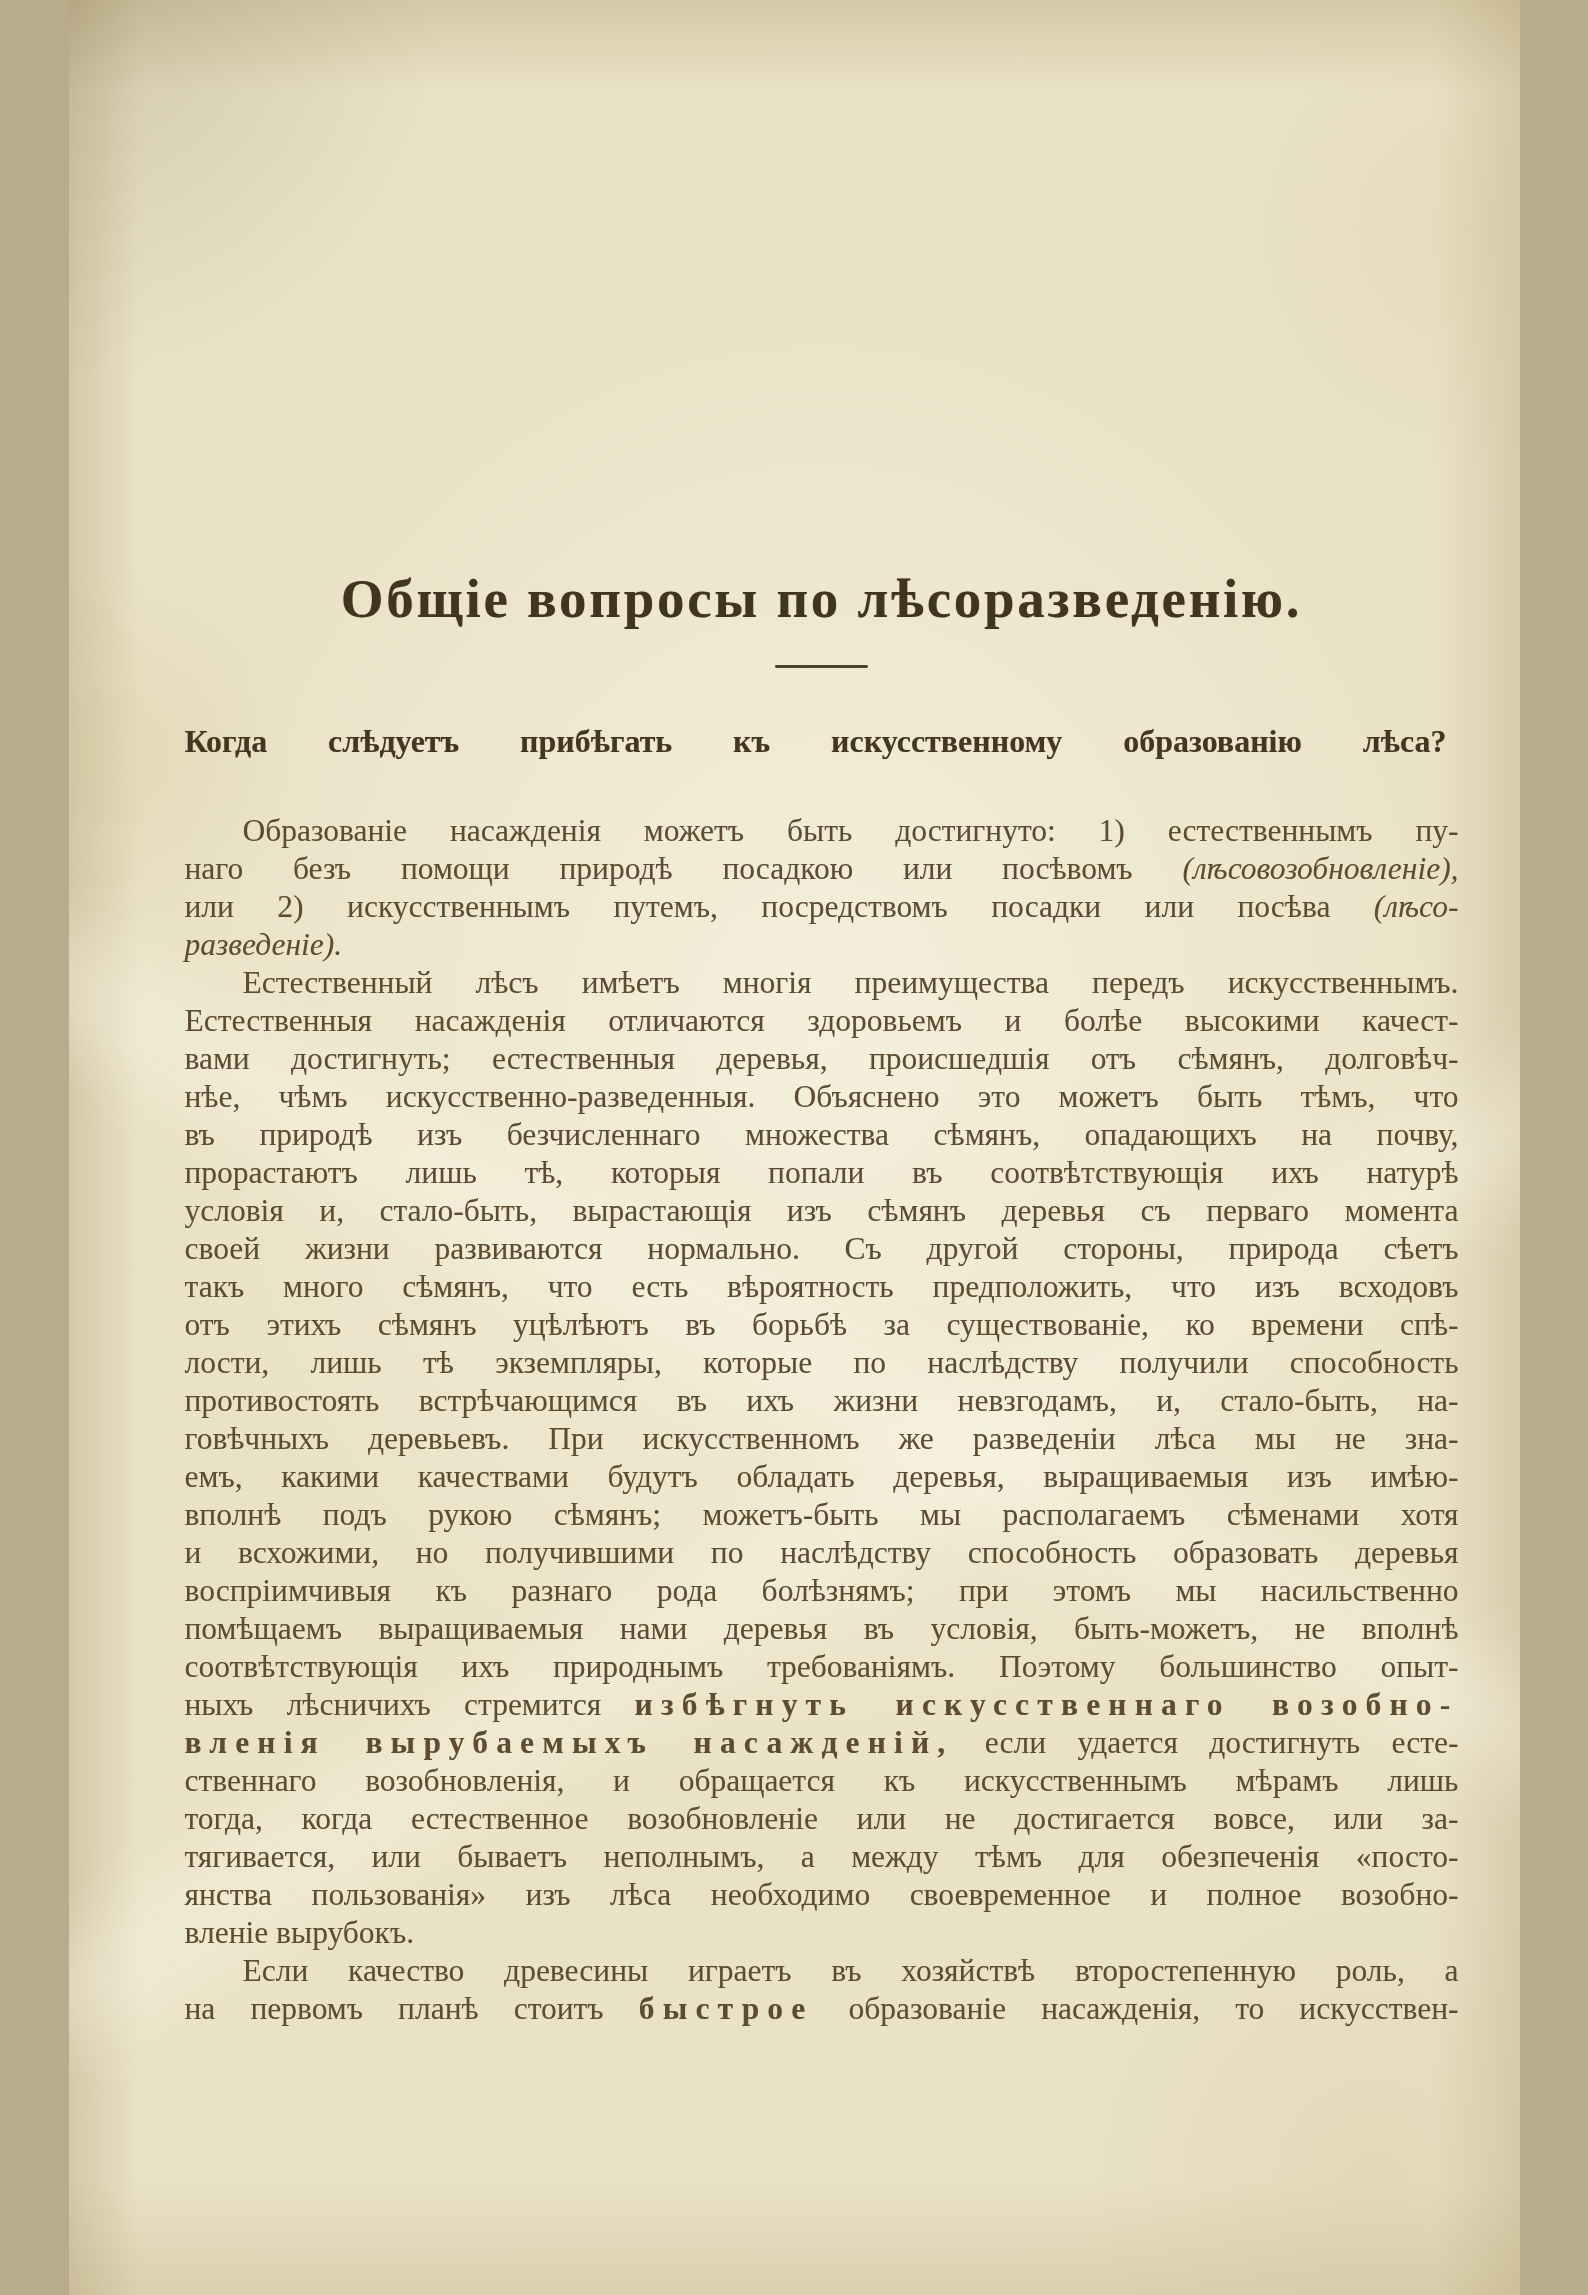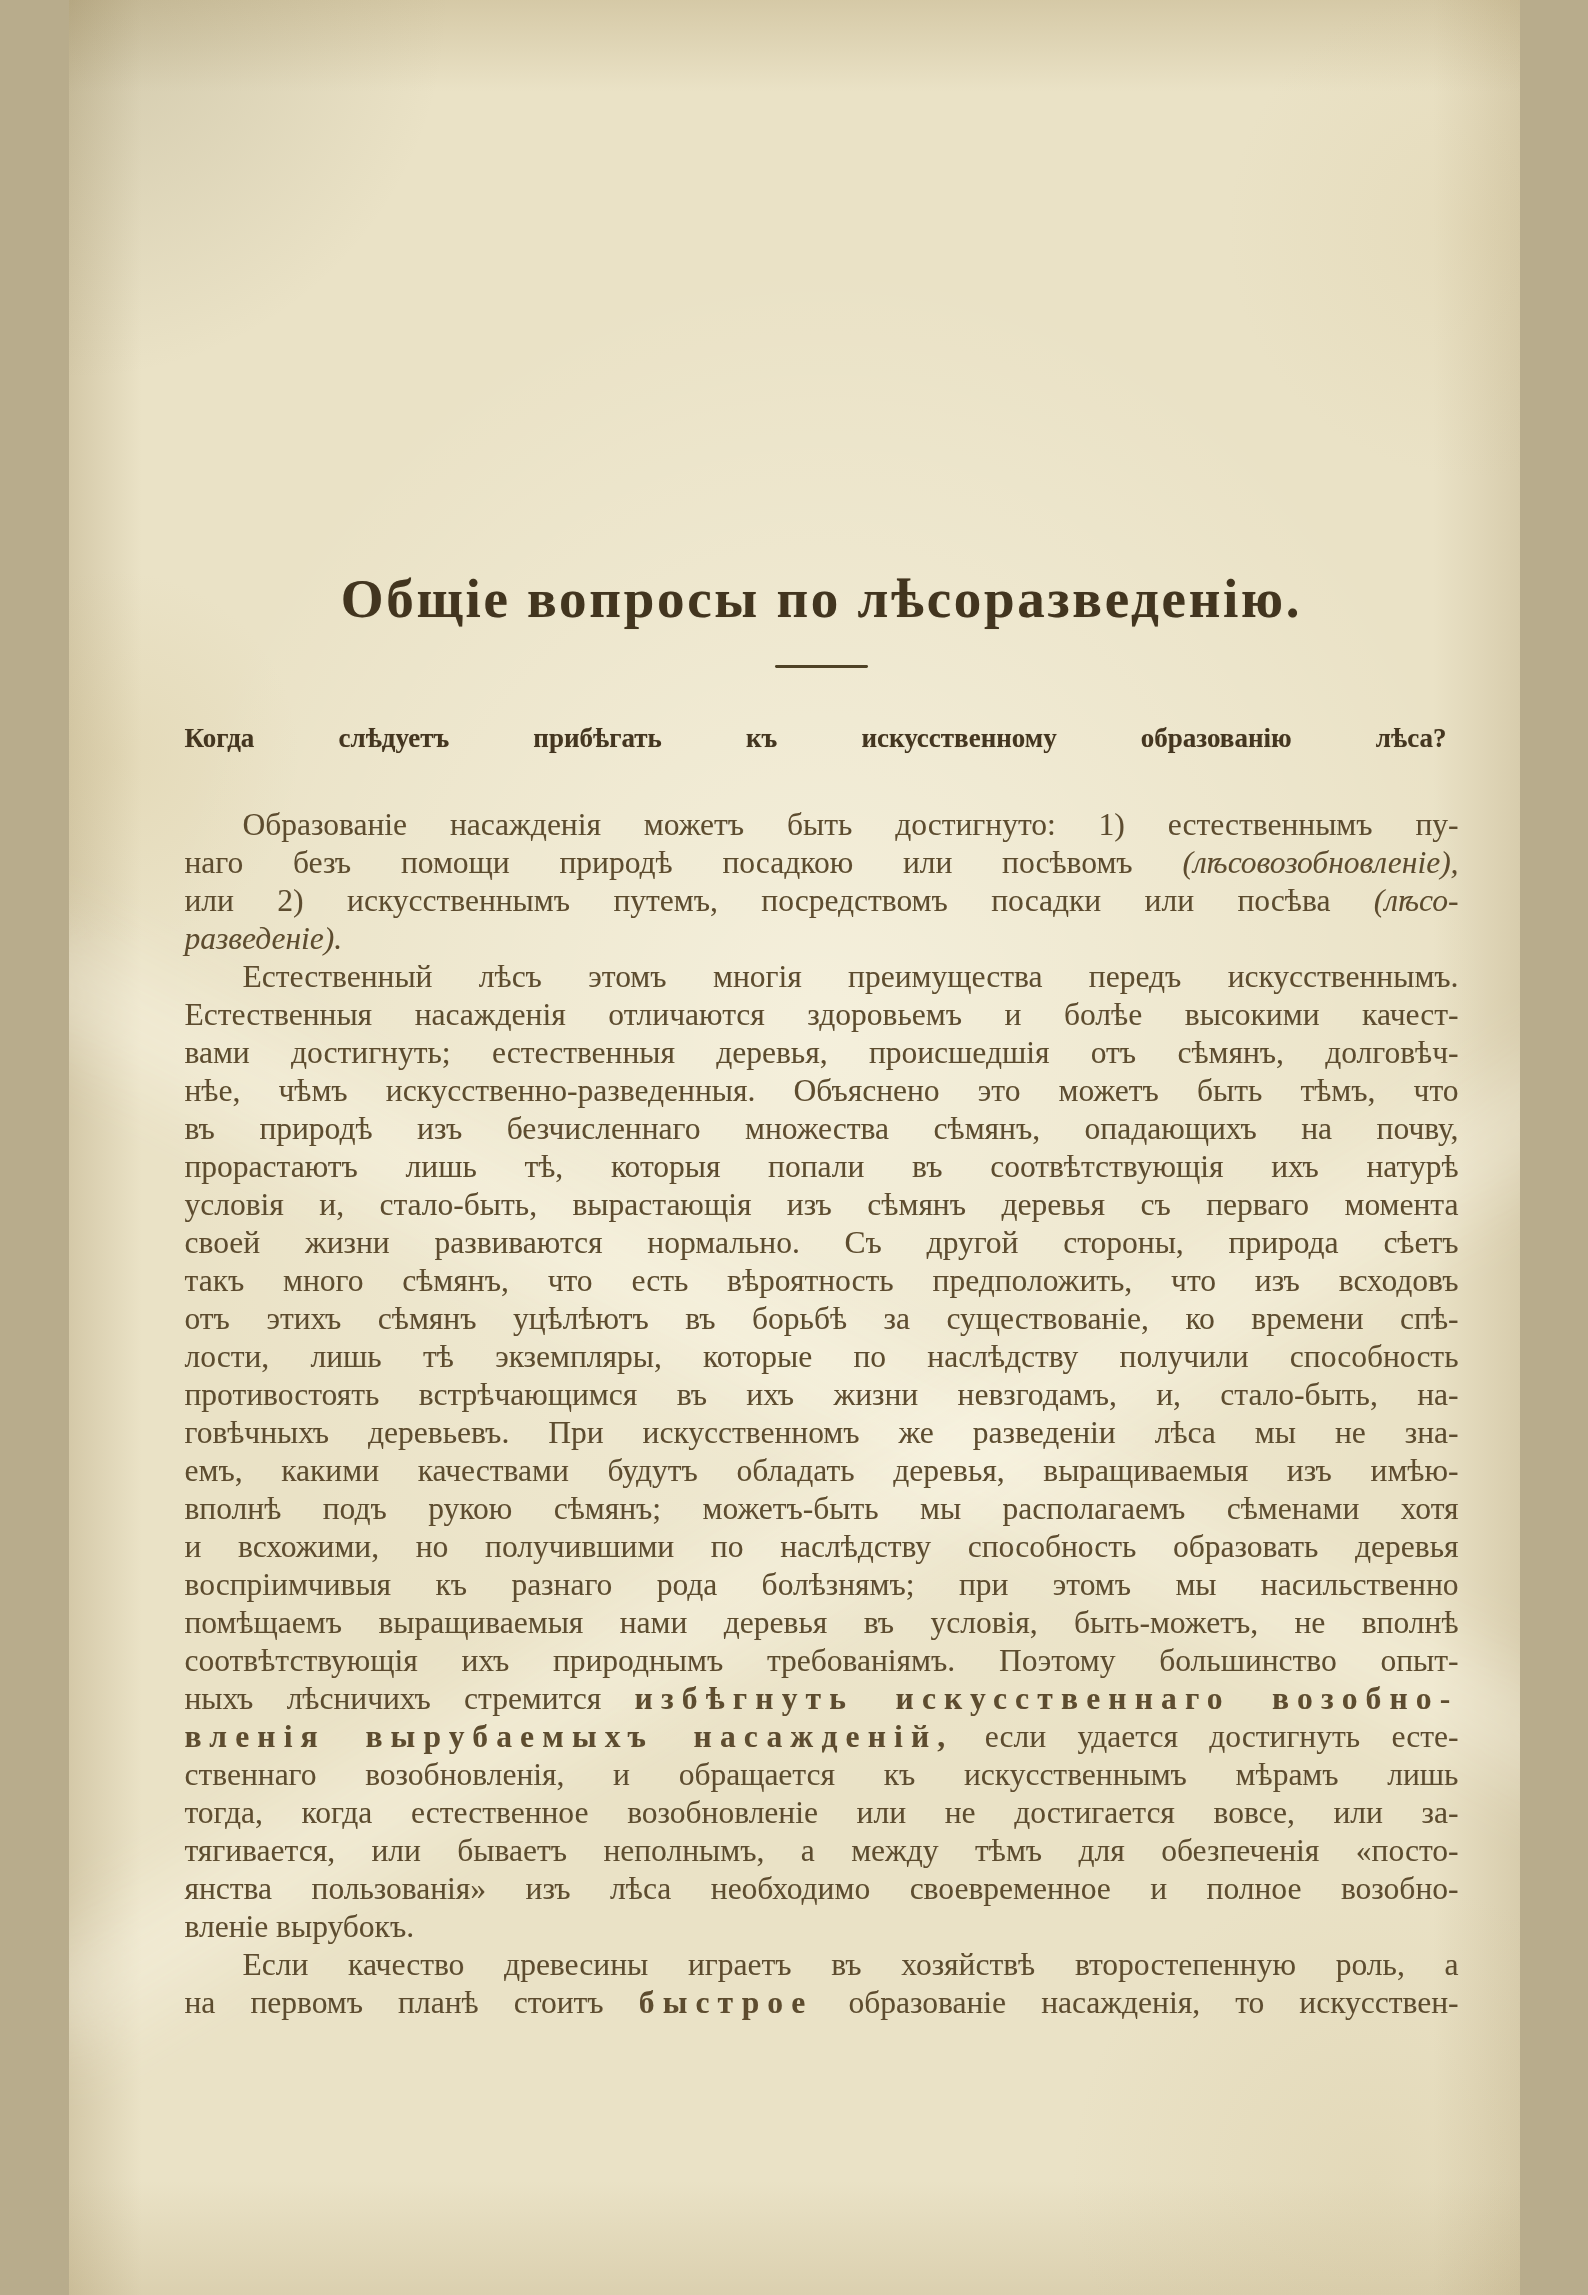--- a/index.html
+++ b/index.html
@@ -47,21 +47,21 @@
     text-shadow: 0 0 0.7px rgba(66,53,31,0.35);
   }
   .divider {
     width: 93px; height: 3.4px;
     margin: 37px auto 0 auto;
     background: #4f4226;
     border-radius: 1.4px;
   }
   .heading {
     margin: 55px 12px 0 0;
-    font-size: 27px;
+    font-size: 32px;
     line-height: 1.15;
     font-weight: 700;
     color: #443620;
     text-align: justify;
     text-align-last: justify;
     text-justify: inter-word;
     text-shadow: 0 0 0.7px rgba(68,54,32,0.30);
   }
   .body-text {
     margin-top: 52px;
@@ -93,21 +93,21 @@
     <div class="divider"></div>
     <h2 class="heading">Когда слѣдуетъ прибѣгать къ искусственному образованію лѣса?</h2>
     <div class="body-text">
         <div>
           <div class="line first"><span class="">Образованіе насажденія можетъ быть достигнуто: 1) естественнымъ пу-</span></div>
           <div class="line"><span class="">наго безъ помощи природѣ посадкою или посѣвомъ </span><span class="it">(лѣсовозобновленіе),</span></div>
           <div class="line"><span class="">или 2) искусственнымъ путемъ, посредствомъ посадки или посѣва </span><span class="it">(лѣсо-</span></div>
           <div class="line last"><span class="it">разведеніе).</span></div>
         </div>
         <div>
-          <div class="line first"><span class="">Естественный лѣсъ этомъ многія преимущества передъ искусственнымъ.</span></div>
+          <div class="line first"><span class="">Естественный лѣсъ имѣетъ многія преимущества передъ искусственнымъ.</span></div>
           <div class="line"><span class="">Естественныя насажденія отличаются здоровьемъ и болѣе высокими качест-</span></div>
           <div class="line"><span class="">вами достигнуть; естественныя деревья, происшедшія отъ сѣмянъ, долговѣч-</span></div>
           <div class="line"><span class="">нѣе, чѣмъ искусственно-разведенныя. Объяснено это можетъ быть тѣмъ, что</span></div>
           <div class="line"><span class="">въ природѣ изъ безчисленнаго множества сѣмянъ, опадающихъ на почву,</span></div>
           <div class="line"><span class="">прорастаютъ лишь тѣ, которыя попали въ соотвѣтствующія ихъ натурѣ</span></div>
           <div class="line"><span class="">условія и, стало-быть, вырастающія изъ сѣмянъ деревья съ перваго момента</span></div>
           <div class="line"><span class="">своей жизни развиваются нормально. Съ другой стороны, природа сѣетъ</span></div>
           <div class="line"><span class="">такъ много сѣмянъ, что есть вѣроятность предположить, что изъ всходовъ</span></div>
           <div class="line"><span class="">отъ этихъ сѣмянъ уцѣлѣютъ въ борьбѣ за существованіе, ко времени спѣ-</span></div>
           <div class="line"><span class="">лости, лишь тѣ экземпляры, которые по наслѣдству получили способность</span></div>

